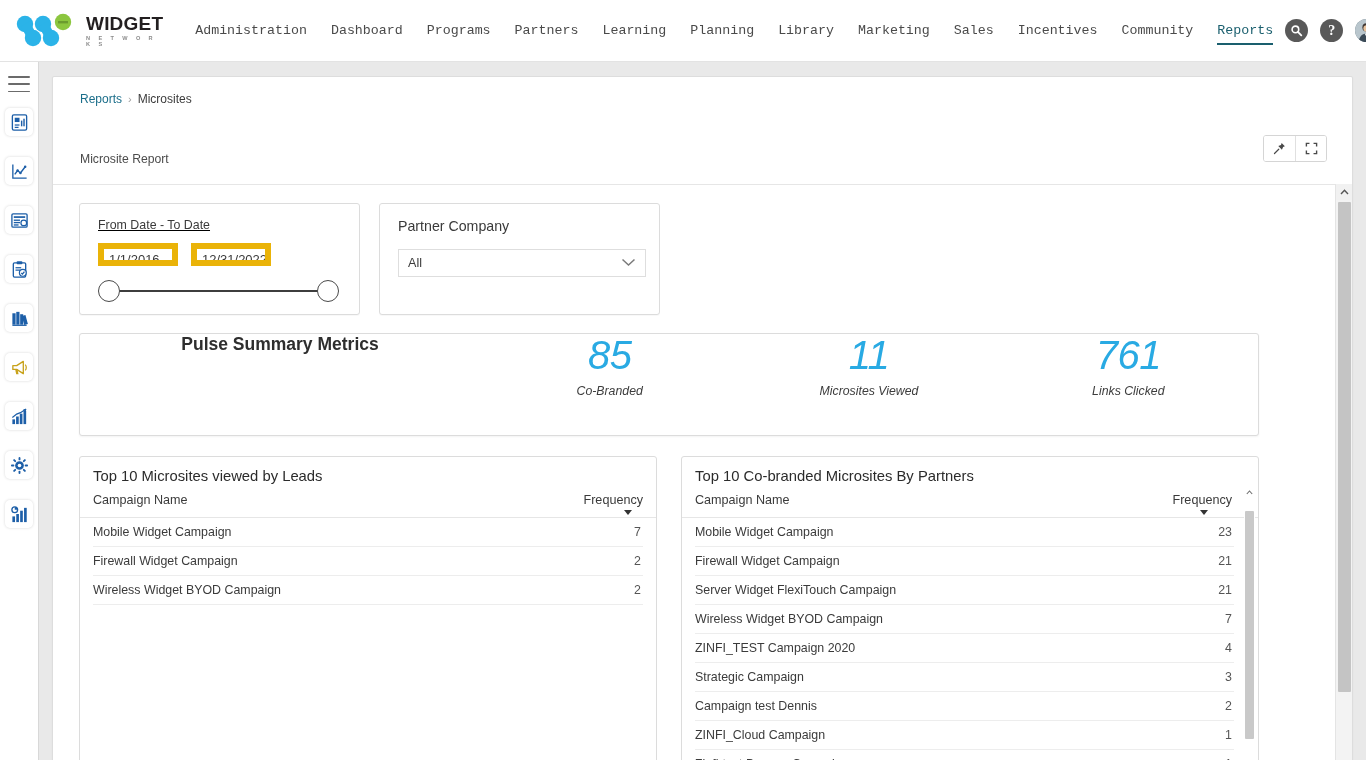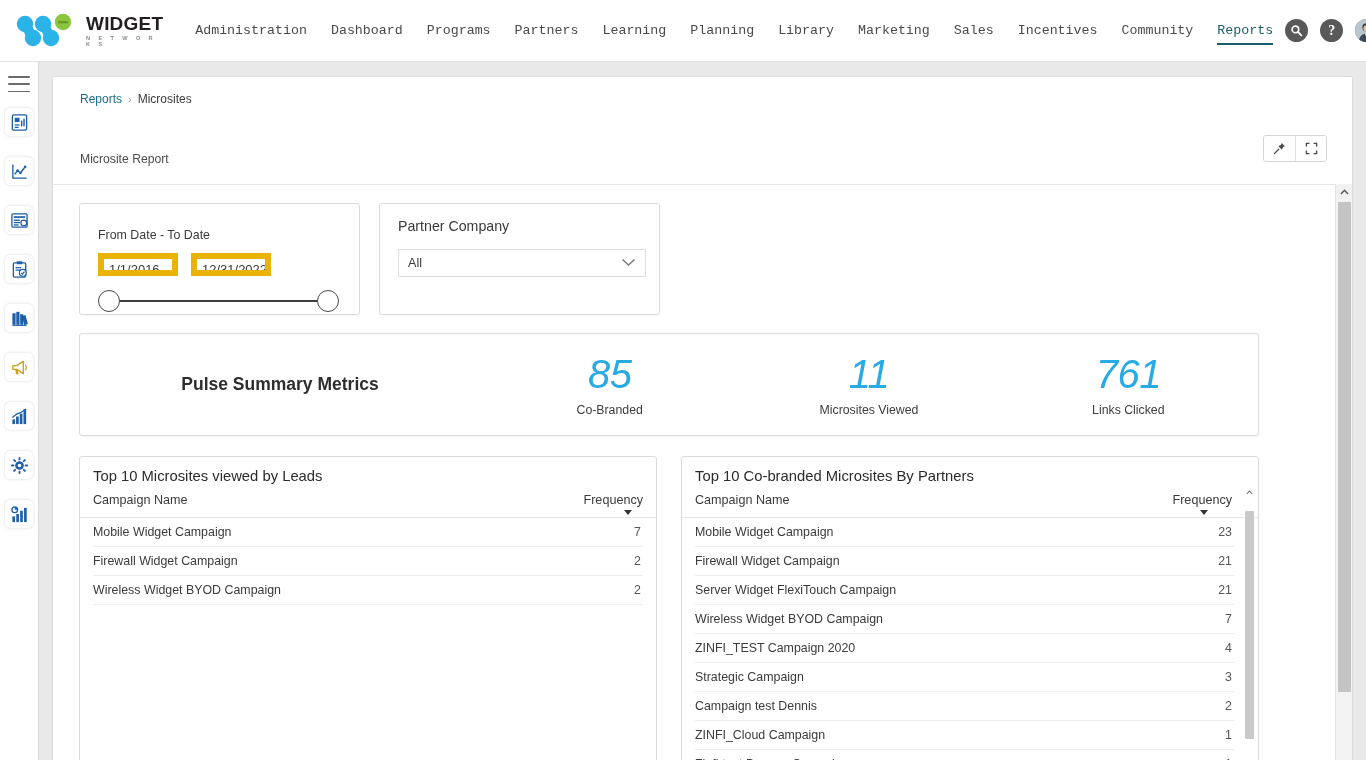--- a/index.html
+++ b/index.html
@@ -113,21 +113,21 @@
     overflow: hidden;
   }
   .report-inner { position: absolute; top:0; left:0; width: 1283px; height: 593px; padding: 18px 0 0 26px; }
 
   
   .filters { display: flex; gap: 19px; }
   .filter-card {
     border: 1px solid #dcdcdc; border-radius: 3px; background: #fff;
     box-shadow: 0 1px 1px rgba(0,0,0,0.03);
   }
-  .f-date { width: 281px; height: 112px; padding: 24px 18px 0 18px; }
+  .f-date { width: 281px; height: 112px; padding: 14px 18px 0 18px; text-decoration: underline; }
   .f-partner { width: 281px; height: 112px; padding: 14px 18px 0 18px; }
   .f-label { font-size: 12.4px; color: #3a3a3a; margin-bottom: 11px; }
   .f-label-lg { font-size: 14.2px; color: #3a3a3a; margin-bottom: 15px; }
   .date-inputs { display: flex; gap: 13px; }
   .date-box {
     width: 80px; height: 23px; border: 6px solid #eab308; background: #fff;
     font-size: 13px; color: #3a3a3a; padding: 0 5px; line-height: 21px;
     overflow: hidden; white-space: nowrap; font-family: "Liberation Sans", sans-serif;
   }
   .slider { position: relative; width: 241px; height: 28px; margin-top: 11px; }
@@ -143,26 +143,26 @@
     display: flex; align-items: center; padding: 0 9px;
     font-size: 12.6px; color: #3c3c3c; cursor: pointer;
   }
   .select-chevron { margin-left: auto; }
 
   
   .pulse-card {
     margin-top: 18px; width: 1180px; height: 103px;
     border: 1px solid #dcdcdc; border-radius: 3px; background: #fff;
     box-shadow: 0 1px 2px rgba(0,0,0,0.05);
-    display: flex; align-items: center;
+    display: flex; align-items: flex-start;
   }
   .pulse-title { width: 400px; text-align: center; font-size: 17.5px; font-weight: bold; color: #2e2e2e; }
   .metric { flex: 1; text-align: center; }
   .metric-val { font-size: 40px; line-height: 42px; color: #29aae3; font-weight: normal; letter-spacing: -.5px; font-style: italic; }
-  .metric-lbl { font-size: 12.3px; color: #3d3d3d; margin-top: 8px; }
+  .metric-lbl { font-size: 12.3px; color: #3d3d3d; margin-top: 8px; font-style: italic; }
 
   
   .tables { display: flex; gap: 24px; margin-top: 20px; }
   .tbl-card {
     width: 578px; height: 320px;
     border: 1px solid #dcdcdc; border-radius: 3px; background: #fff;
     box-shadow: 0 1px 1px rgba(0,0,0,0.03);
     padding: 11px 0 0 0; position: relative; overflow: hidden;
   }
   .tbl-title { font-size: 14.8px; color: #2b2b2b; padding: 0 13px 9px 13px; }

